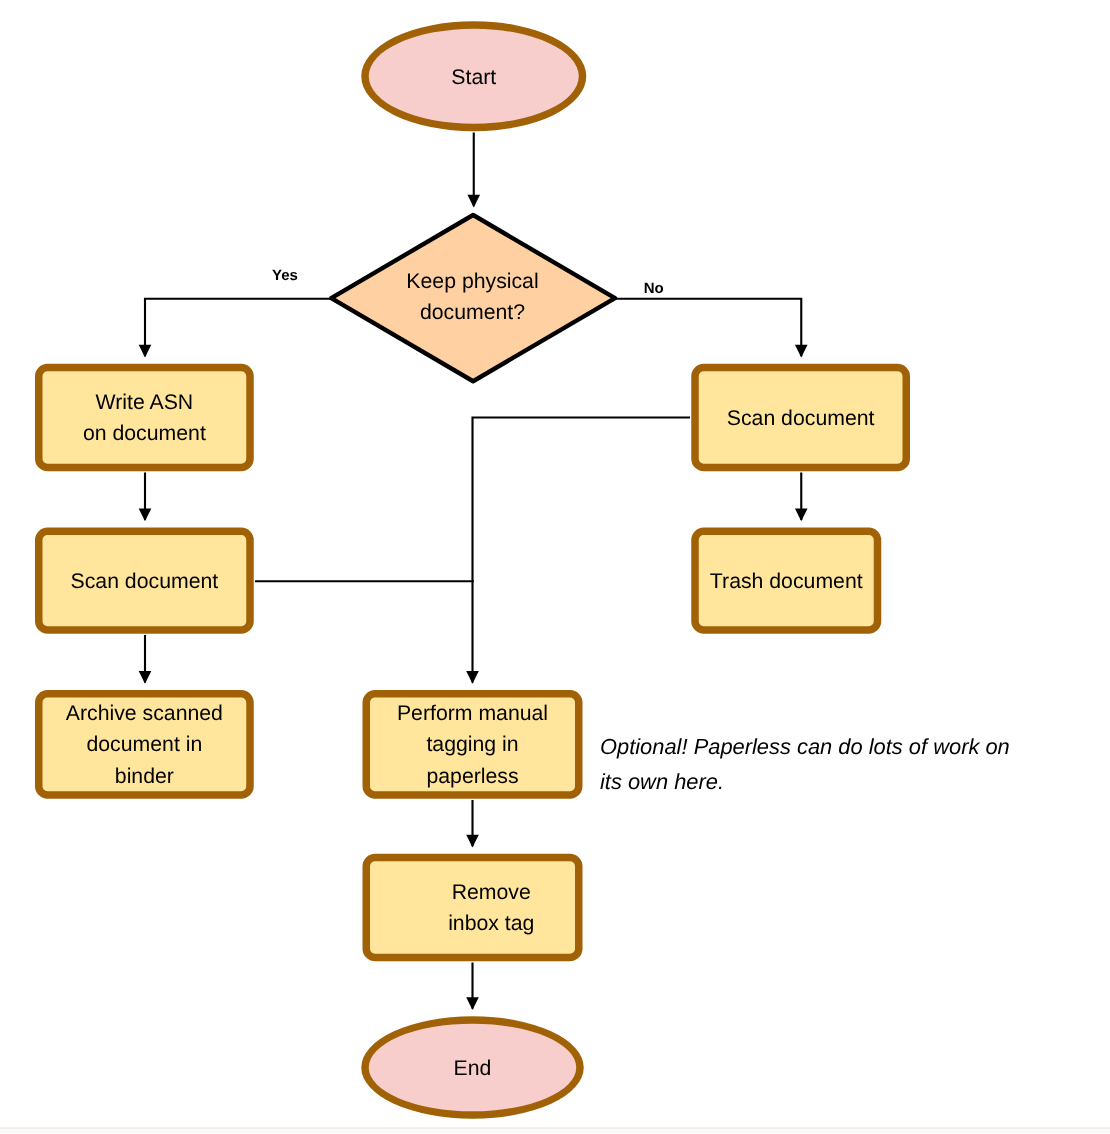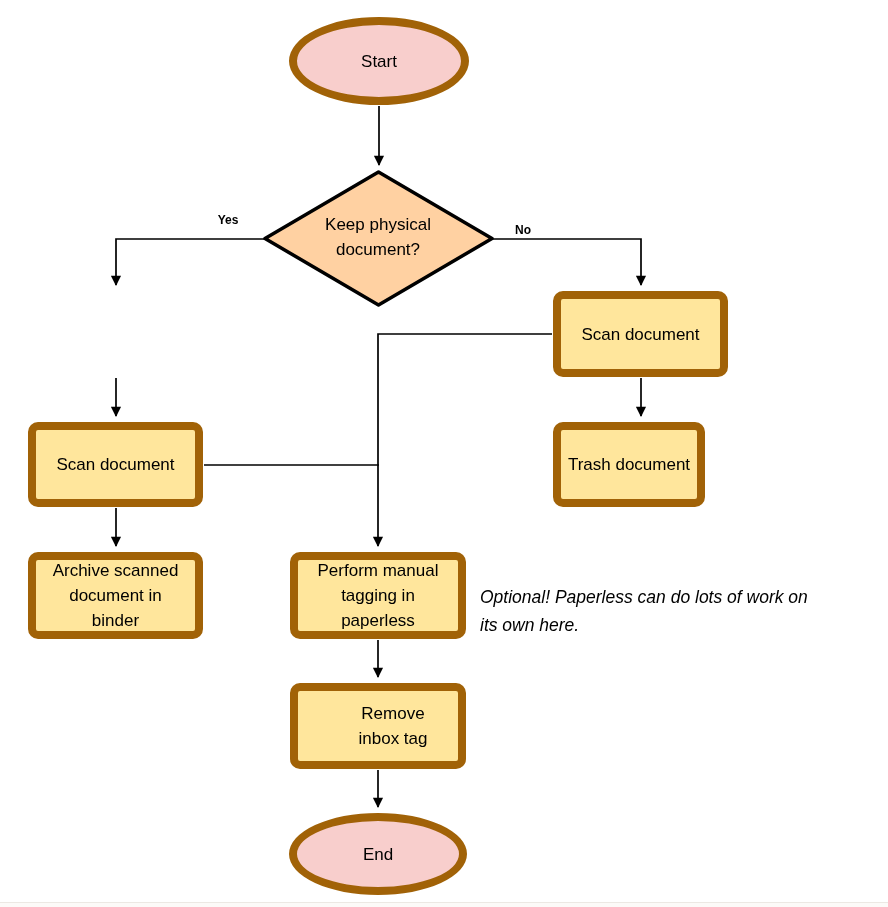--- a/index.html
+++ b/index.html
@@ -18,21 +18,21 @@
     width: 888px; height: 907px;
     pointer-events: none;
   }
   .node {
     position: absolute;
     box-sizing: border-box;
     display: flex;
     align-items: center;
     justify-content: center;
     text-align: center;
-    border: 8px solid #a16207;
+    border: 6px solid #a16207;
     font-size: 17px;
     line-height: 25px;
     white-space: pre-line;
   }
   .terminal { border-radius: 50%; }
   .process  { border-radius: 10px; }
   .decision-label {
     position: absolute;
     display: flex;
     justify-content: center;
@@ -114,20 +114,24 @@
   </div>
 
   <div id="decision-text" class="decision-label">
     <span>Keep physical
 document?</span>
   </div>
 
   <div id="label-yes" class="edge-label">Yes</div>
   <div id="label-no" class="edge-label">No</div>
 
+  <div id="node-write-asn" class="node process" style="background-color: rgb(255, 230, 156);">
+    <span>Write ASN
+on document</span>
+  </div>
 
   <div id="node-scan-left" class="node process" style="background-color: rgb(255, 230, 156);">
     <span>Scan document</span>
   </div>
 
   <div id="node-archive" class="node process" style="background-color: rgb(255, 230, 156);">
     <span>Archive scanned
 document in
 binder</span>
   </div>

